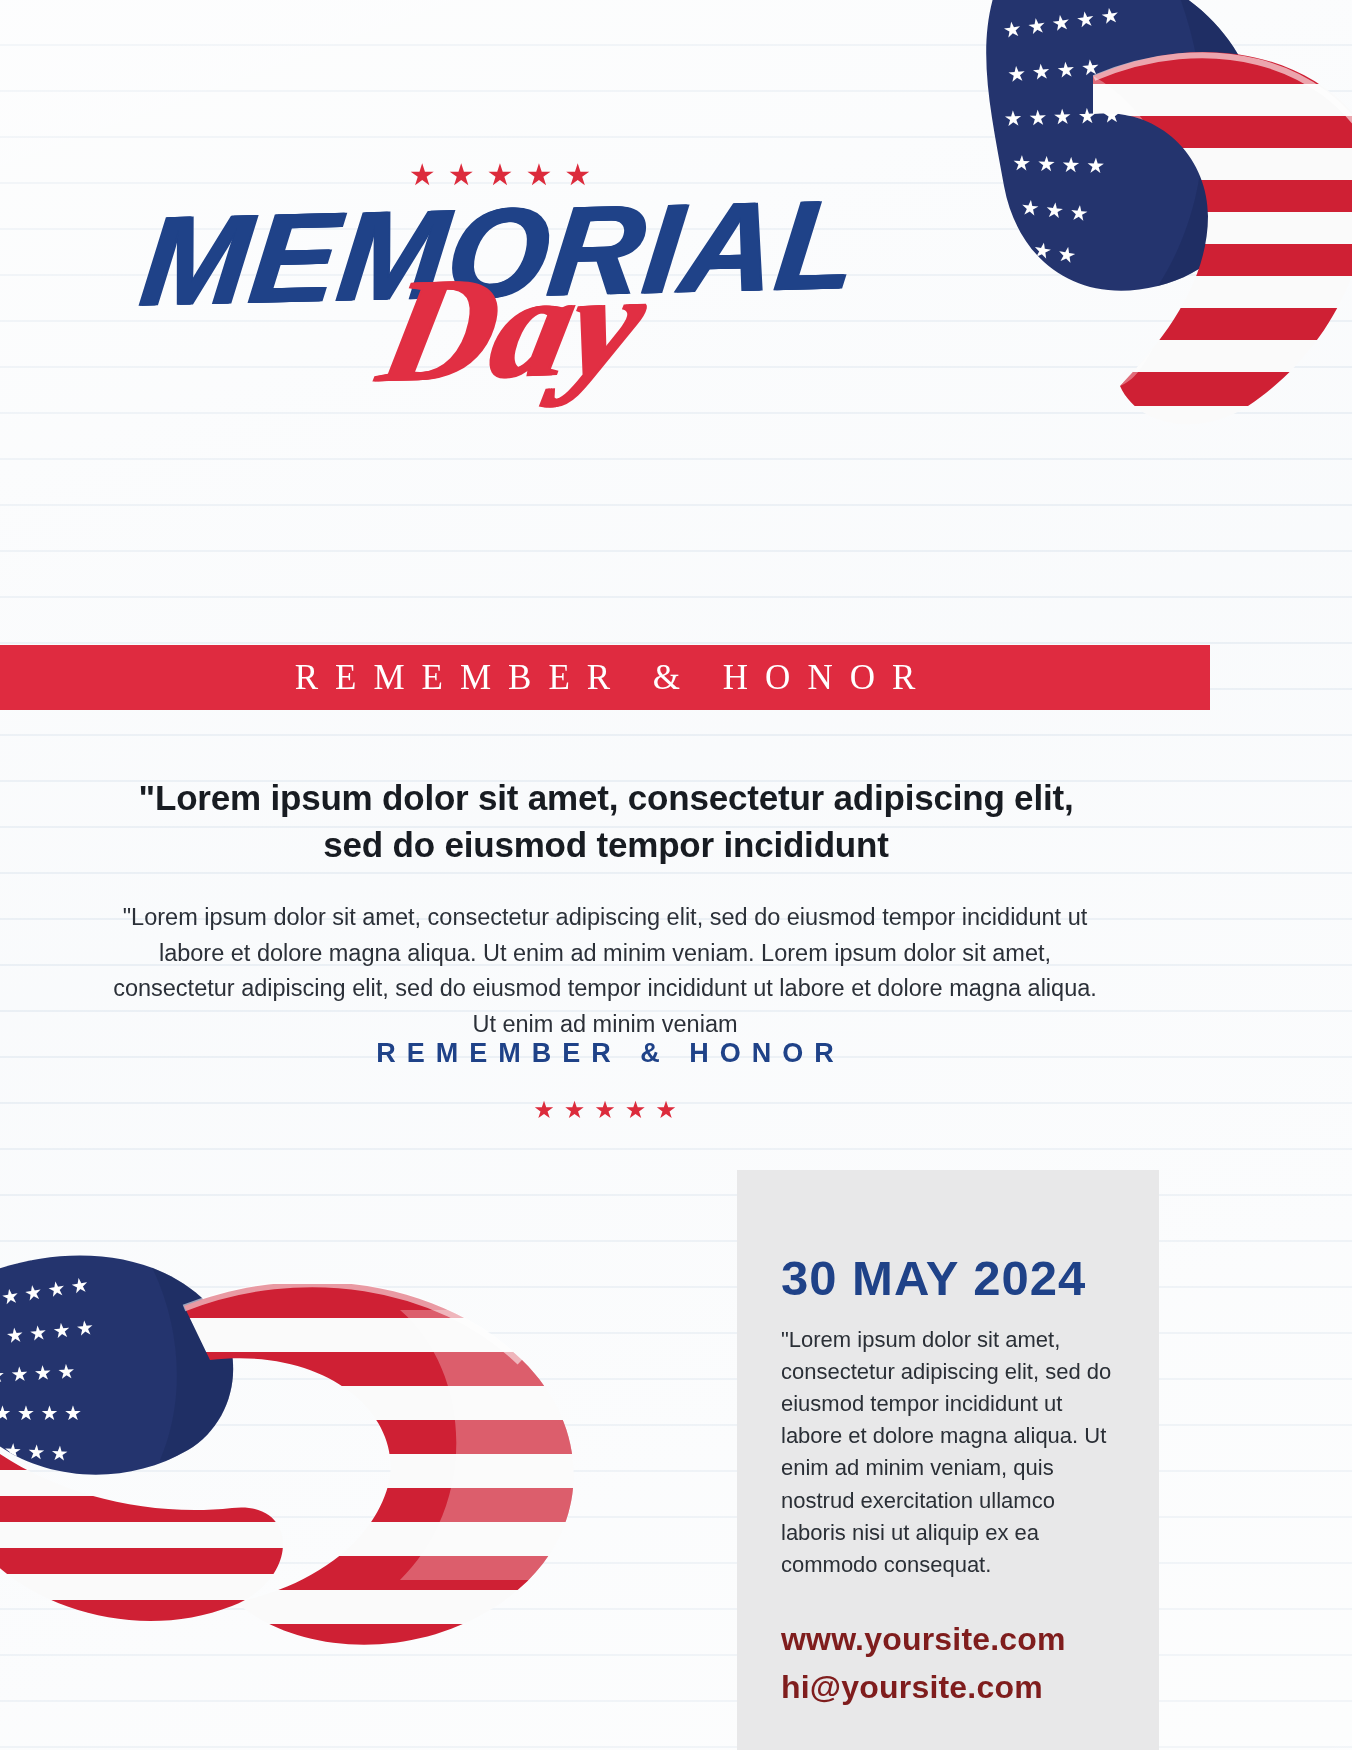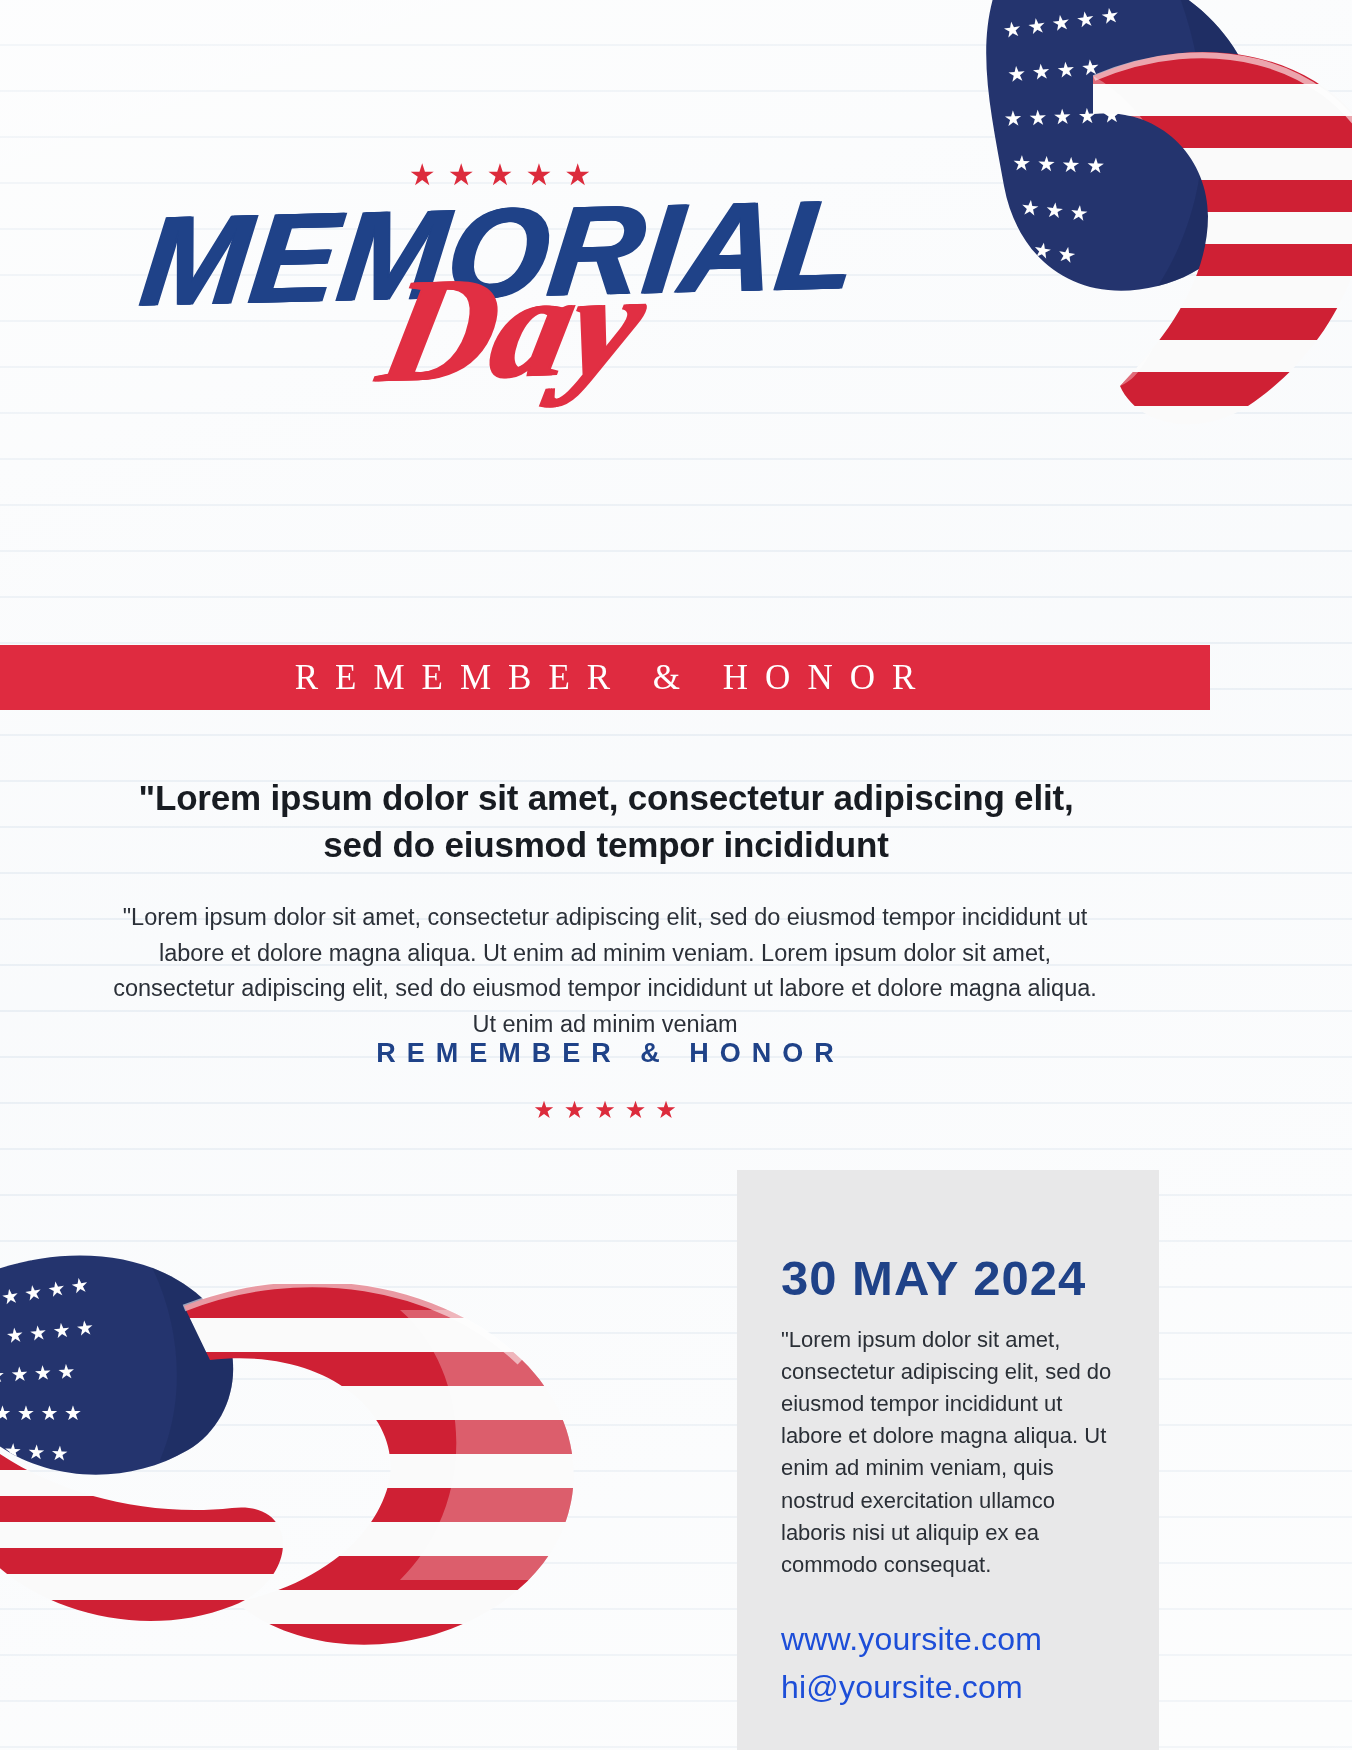--- a/index.html
+++ b/index.html
@@ -202,24 +202,24 @@
   }
   .info-body {
     font-family: "Liberation Sans", sans-serif;
     font-size: 22px;
     line-height: 1.46;
     color: #2a2f36;
     margin-bottom: 34px;
   }
   .contact-line {
     font-family: "Liberation Sans", sans-serif;
-    font-weight: normal;
+    font-weight: bold;
     font-size: 32px;
     line-height: 1.5;
-    color: #1d4ed8;
+    color: #7f1d1d;
     letter-spacing: .2px;
   }
 </style>
 </head>
 <body>
 
 <div id="poster">
 
   <div class="paper-lines"></div>
   <div class="paper-wash"></div>

